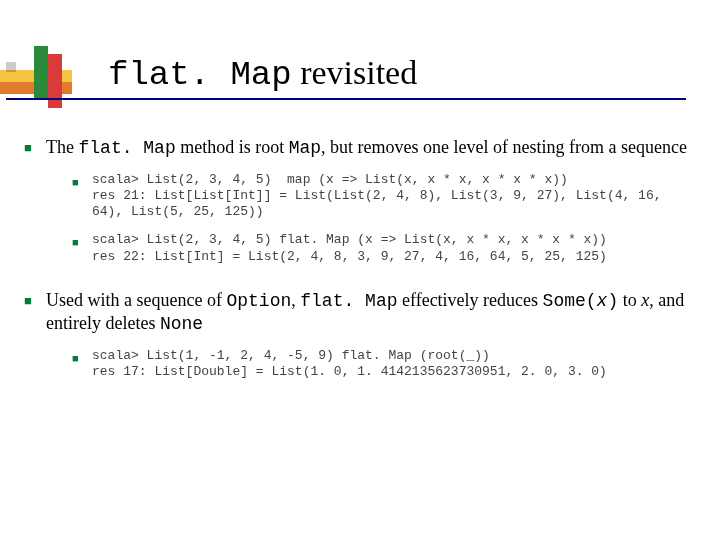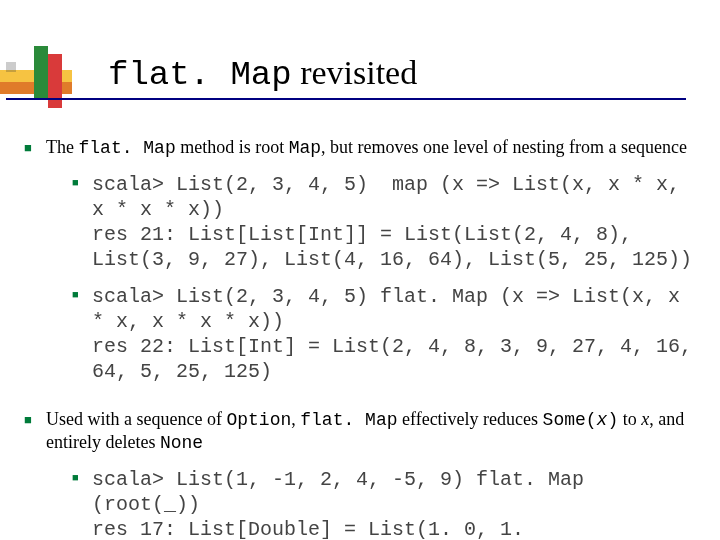--- a/index.html
+++ b/index.html
@@ -71,21 +71,21 @@
   }
   .l2 > .bullet {
     flex: 0 0 20px;
     color: #007b3a;
     font-size: 11px;
     padding-top: 4px;
   }
   .l2 > .content {
     flex: 1 1 auto;
     font-family: "Courier New", Courier, monospace;
-    font-size: 20px;
+    font-size: 13px;
     color: #444;
     white-space: pre-wrap;
     word-break: break-word;
   }
   .serif-mono { font-family: "Courier New", Courier, monospace; }
   .page-num {
     position: absolute;
     right: 14px;
     bottom: 10px;
     font-family: Arial, Helvetica, sans-serif;

